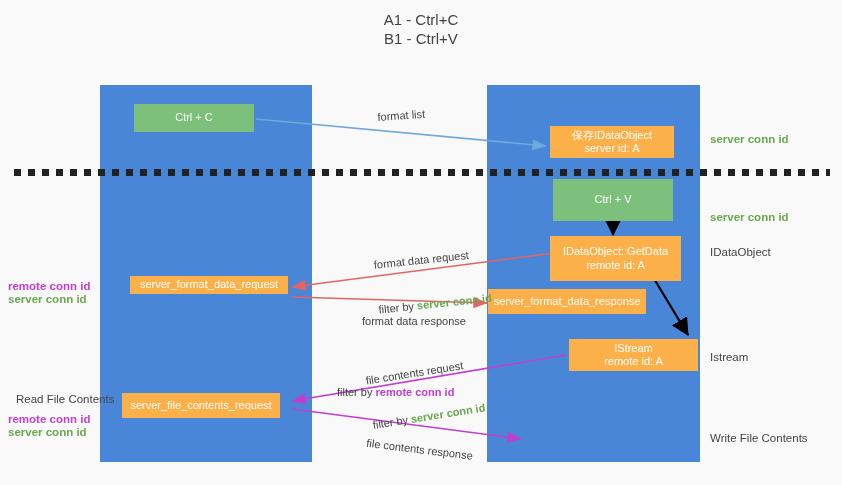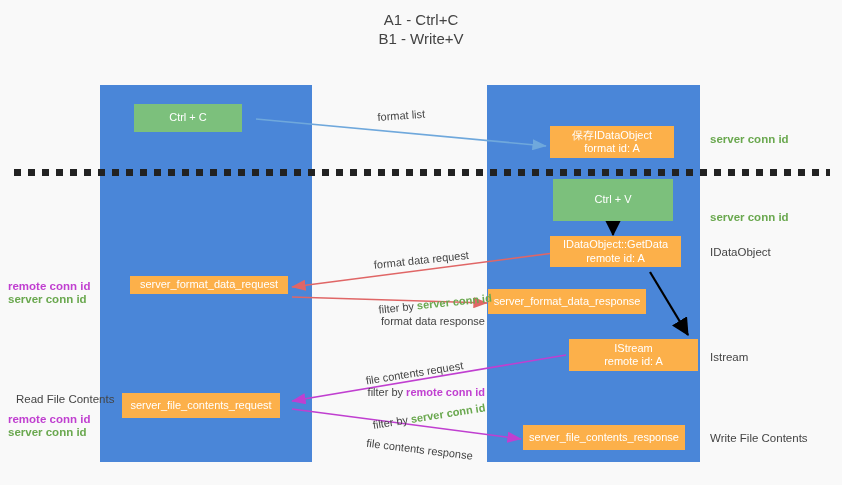--- a/index.html
+++ b/index.html
@@ -91,21 +91,21 @@
     width: 842px; height: 485px;
     pointer-events: none;
   }
 </style>
 </head>
 <body>
 
 <div id="stage">
 
   <div class="abs title">A1 - Ctrl+C
-B1 - Write+V</div>
+B1 - Ctrl+V</div>
 
   <div class="abs col-header" style="left:120px; top:58px; width:150px;">
     <div>A1</div>
     <div>remote</div>
   </div>
   <div class="abs col-header" style="left:518px; top:58px; width:150px;">
     <div>B1</div>
     <div>connection</div>
   </div>
 
@@ -138,40 +138,39 @@
 
     <line x1="554" y1="253" x2="292" y2="287" stroke="#e06666" stroke-width="1.6" marker-end="url(#ah-red)"></line>
 
     <line x1="292" y1="297" x2="487" y2="303" stroke="#e06666" stroke-width="1.6" marker-end="url(#ah-red)"></line>
 
     <line x1="566" y1="355" x2="292" y2="401" stroke="#c03fd0" stroke-width="1.6" marker-end="url(#ah-mag)"></line>
 
     <line x1="292" y1="409" x2="521" y2="439" stroke="#c03fd0" stroke-width="1.6" marker-end="url(#ah-mag)"></line>
   </svg>
 
-  <div class="abs box box-green" style="left:134px; top:104px; width:108px; height:28px;">Ctrl + C</div>
+  <div class="abs box box-green" style="left:134px; top:104px; width:120px; height:28px;">Ctrl + C</div>
 
   <div class="abs box box-orange" style="left:550px; top:126px; width:124px; height:32px;">保存IDataObject
-format id: A</div>
+server id: A</div>
 
   <div class="abs box box-green" style="left:553px; top:179px; width:120px; height:42px;">Ctrl + V</div>
 
-  <div class="abs box box-orange" style="left:550px; top:236px; width:131px; height:31px;">IDataObject::GetData
+  <div class="abs box box-orange" style="left:550px; top:236px; width:131px; height:45px;">IDataObject::GetData
 remote id: A</div>
 
   <div class="abs box box-orange" style="left:569px; top:339px; width:129px; height:32px;">IStream
 remote id: A</div>
 
   <div class="abs box box-orange" style="left:130px; top:276px; width:158px; height:18px;">server_format_data_request</div>
 
   <div class="abs box box-orange" style="left:488px; top:289px; width:158px; height:25px;">server_format_data_response</div>
 
   <div class="abs box box-orange" style="left:122px; top:393px; width:158px; height:25px;">server_file_contents_request</div>
 
-  <div class="abs box box-orange" style="left:523px; top:425px; width:162px; height:25px;">server_file_contents_response</div>
 
   <div class="abs side-label lbl-green" style="left:710px; top:132px;">server conn id</div>
 
   <div class="abs side-label lbl-green" style="left:710px; top:210px;">server conn id</div>
 
   <div class="abs side-label lbl-dark" style="left:710px; top:245px;">IDataObject</div>
 
   <div class="abs side-label lbl-dark" style="left:710px; top:350px;">Istream</div>
 
   <div class="abs side-label lbl-dark" style="left:710px; top:431px;">Write File Contents</div>
@@ -183,21 +182,21 @@
   <div class="abs side-label lbl-magenta" style="left:8px; top:412px;">remote conn id</div>
   <div class="abs side-label lbl-green" style="left:8px; top:425px;">server conn id</div>
 
   <div class="abs edge-text" style="left:377px; top:110px; transform:rotate(-4deg);">format list</div>
 
   <div class="abs edge-text" style="left:370px; top:228px; transform:rotate(-6deg);">
     <div>format data request</div>
     <div><span>filter by </span><span class="g">server conn id</span></div>
   </div>
 
-  <div class="abs edge-text" style="left:381px; top:284px;text-align:right;">
+  <div class="abs edge-text" style="left:362px; top:284px;">
     <div>format data response</div>
     <div style="margin-top:26px; margin-left:-25px;"><span>filter by </span><span class="m">remote conn id</span></div>
   </div>
 
   <div class="abs edge-text" style="left:360px; top:344px; transform:rotate(-9deg);">
     <div>file contents request</div>
     <div><span>filter by </span><span class="g">server conn id</span></div>
   </div>
 
   <div class="abs edge-text" style="left:371px; top:406px; transform:rotate(7deg);">

